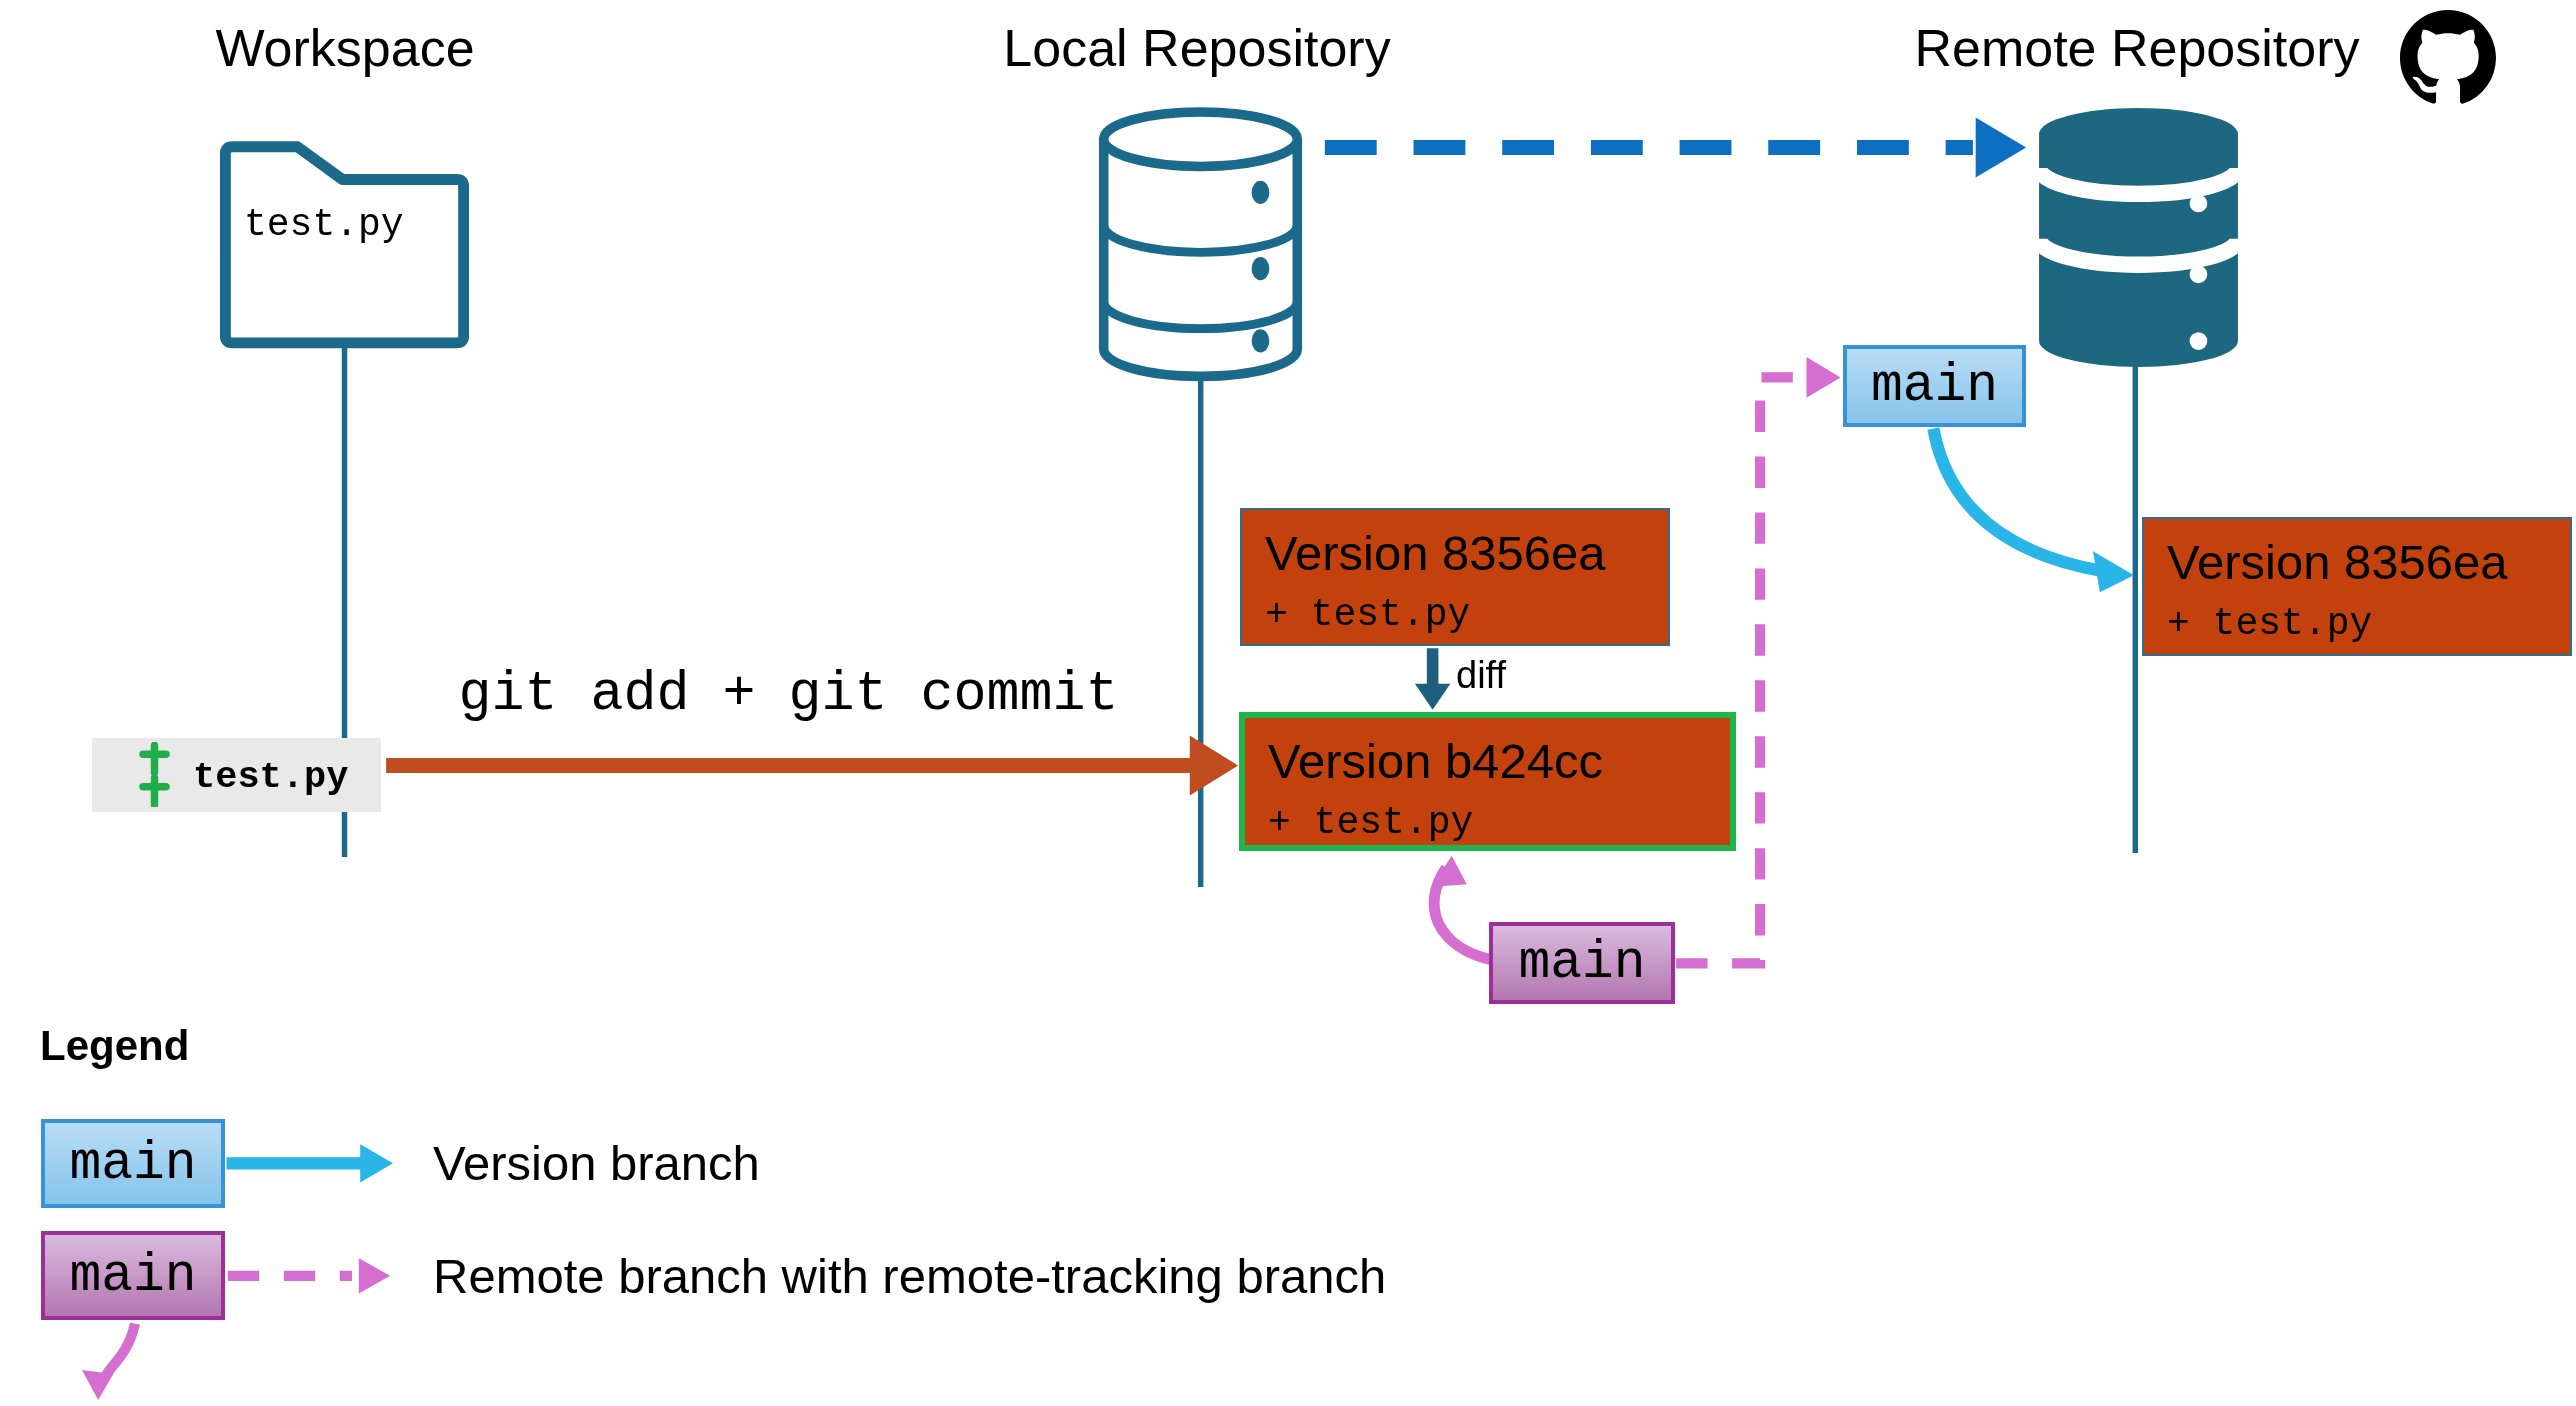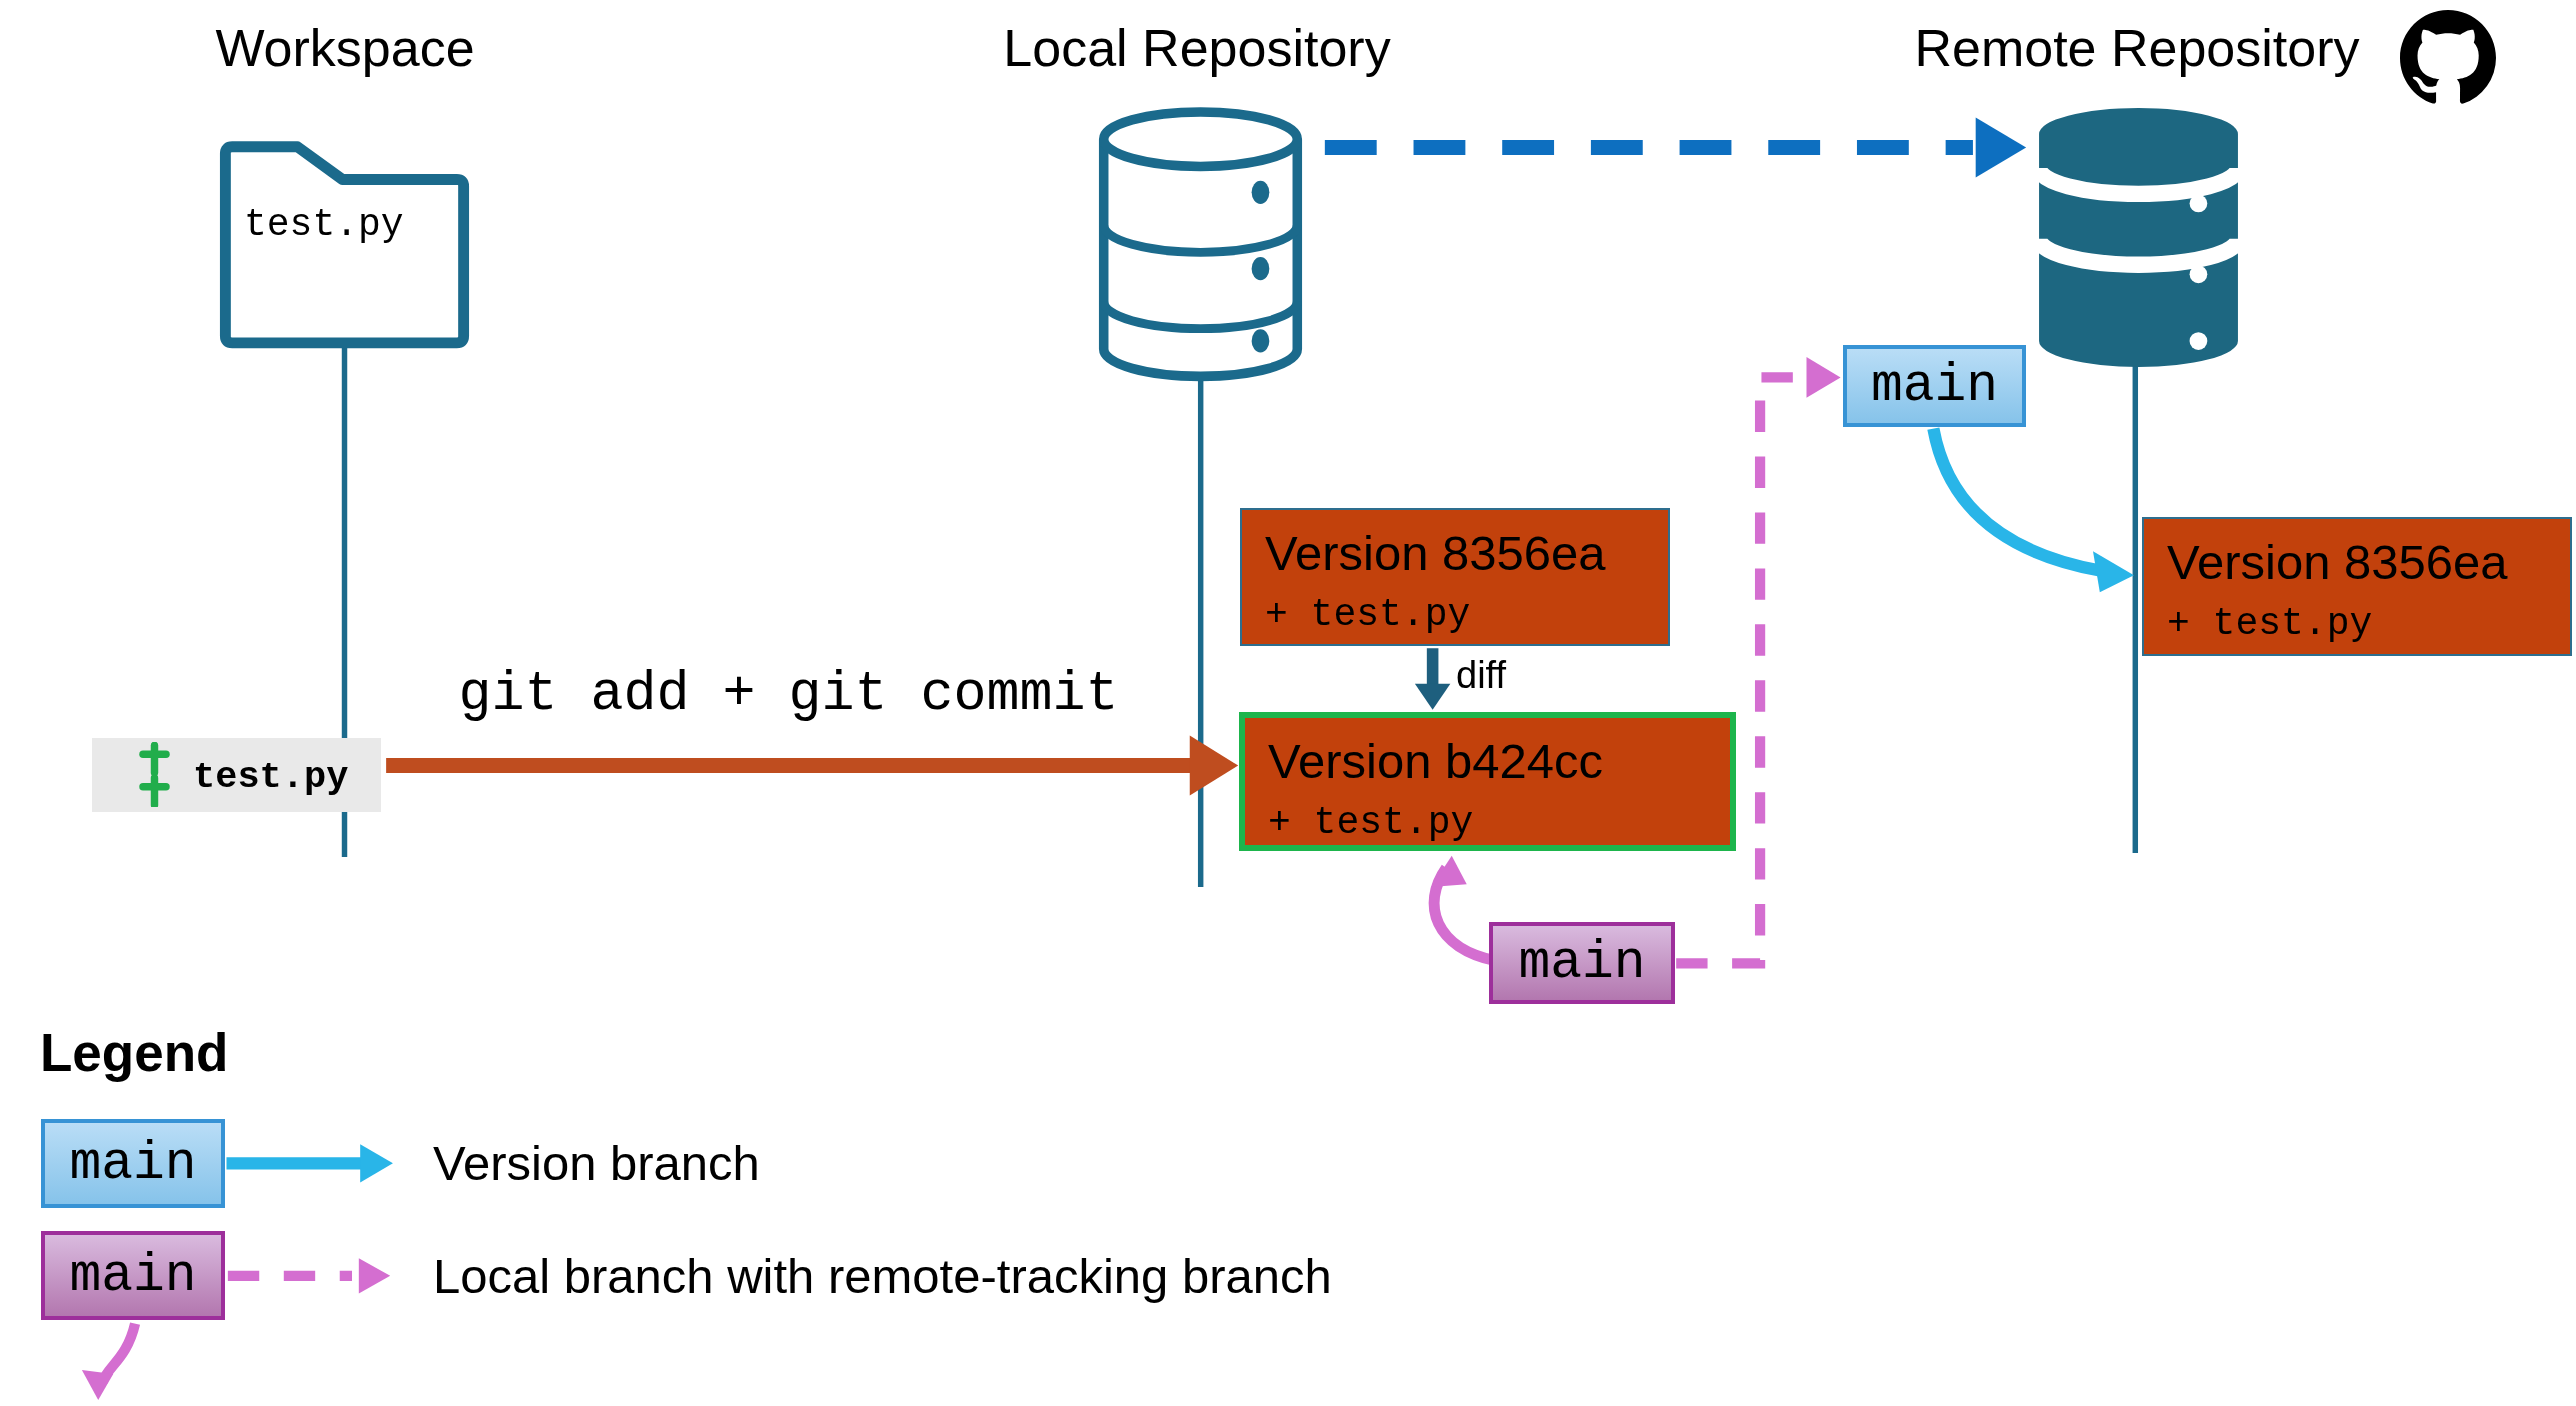--- a/index.html
+++ b/index.html
@@ -15,21 +15,21 @@
   .vchange{font-size:38px;line-height:45px;margin-top:9.6px;white-space:nowrap;}
   
   .branch{display:flex;align-items:center;justify-content:center;box-sizing:border-box;
           font-family:"Liberation Mono", monospace;font-size:53px;border:4.1px solid;}
   .branch.remote{background:linear-gradient(180deg,#b9ddf6 0%,#86c3ea 100%);border-color:#3793d5;}
   .branch.local{background:linear-gradient(180deg,#d9bade 0%,#b377af 100%);border-color:#9d2f9b;}
   
   .staged{background:#e9e9e9;display:flex;align-items:center;}
   .staged-label{font-size:37px;font-weight:bold;}
   
-  .legend-heading{font-size:53px;font-weight:bold;}
+  .legend-heading{font-size:42px;font-weight:bold;}
   .legend-text{font-size:49px;line-height:57px;white-space:nowrap;}
   .folder-file{font-size:38px;}
   .commit-label{font-size:55px;text-align:center;white-space:nowrap;}
   .diff-label{font-size:38px;}
   svg{display:block;}
 </style>
 </head>
 <body>
 
 <div id="canvas">
@@ -152,16 +152,16 @@
   <div class="abs branch remote" style="left:1843px;top:345px;width:183px;height:82px;">main</div>
 
   <div class="abs branch local" style="left:1489px;top:922px;width:186px;height:82px;">main</div>
 
   <div class="abs legend-heading" style="left:40px;top:1022px;">Legend</div>
 
   <div class="abs branch remote" style="left:41px;top:1119px;width:184px;height:89px;">main</div>
   <div class="abs legend-text" style="left:433px;top:1135px;">Version branch</div>
 
   <div class="abs branch local" style="left:41px;top:1231px;width:184px;height:89px;">main</div>
-  <div class="abs legend-text" style="left:433px;top:1248px;">Local branch with remote-tracking branch</div>
+  <div class="abs legend-text" style="left:433px;top:1248px;">Remote branch with remote-tracking branch</div>
 
 </div>
 
 
 </body></html>

